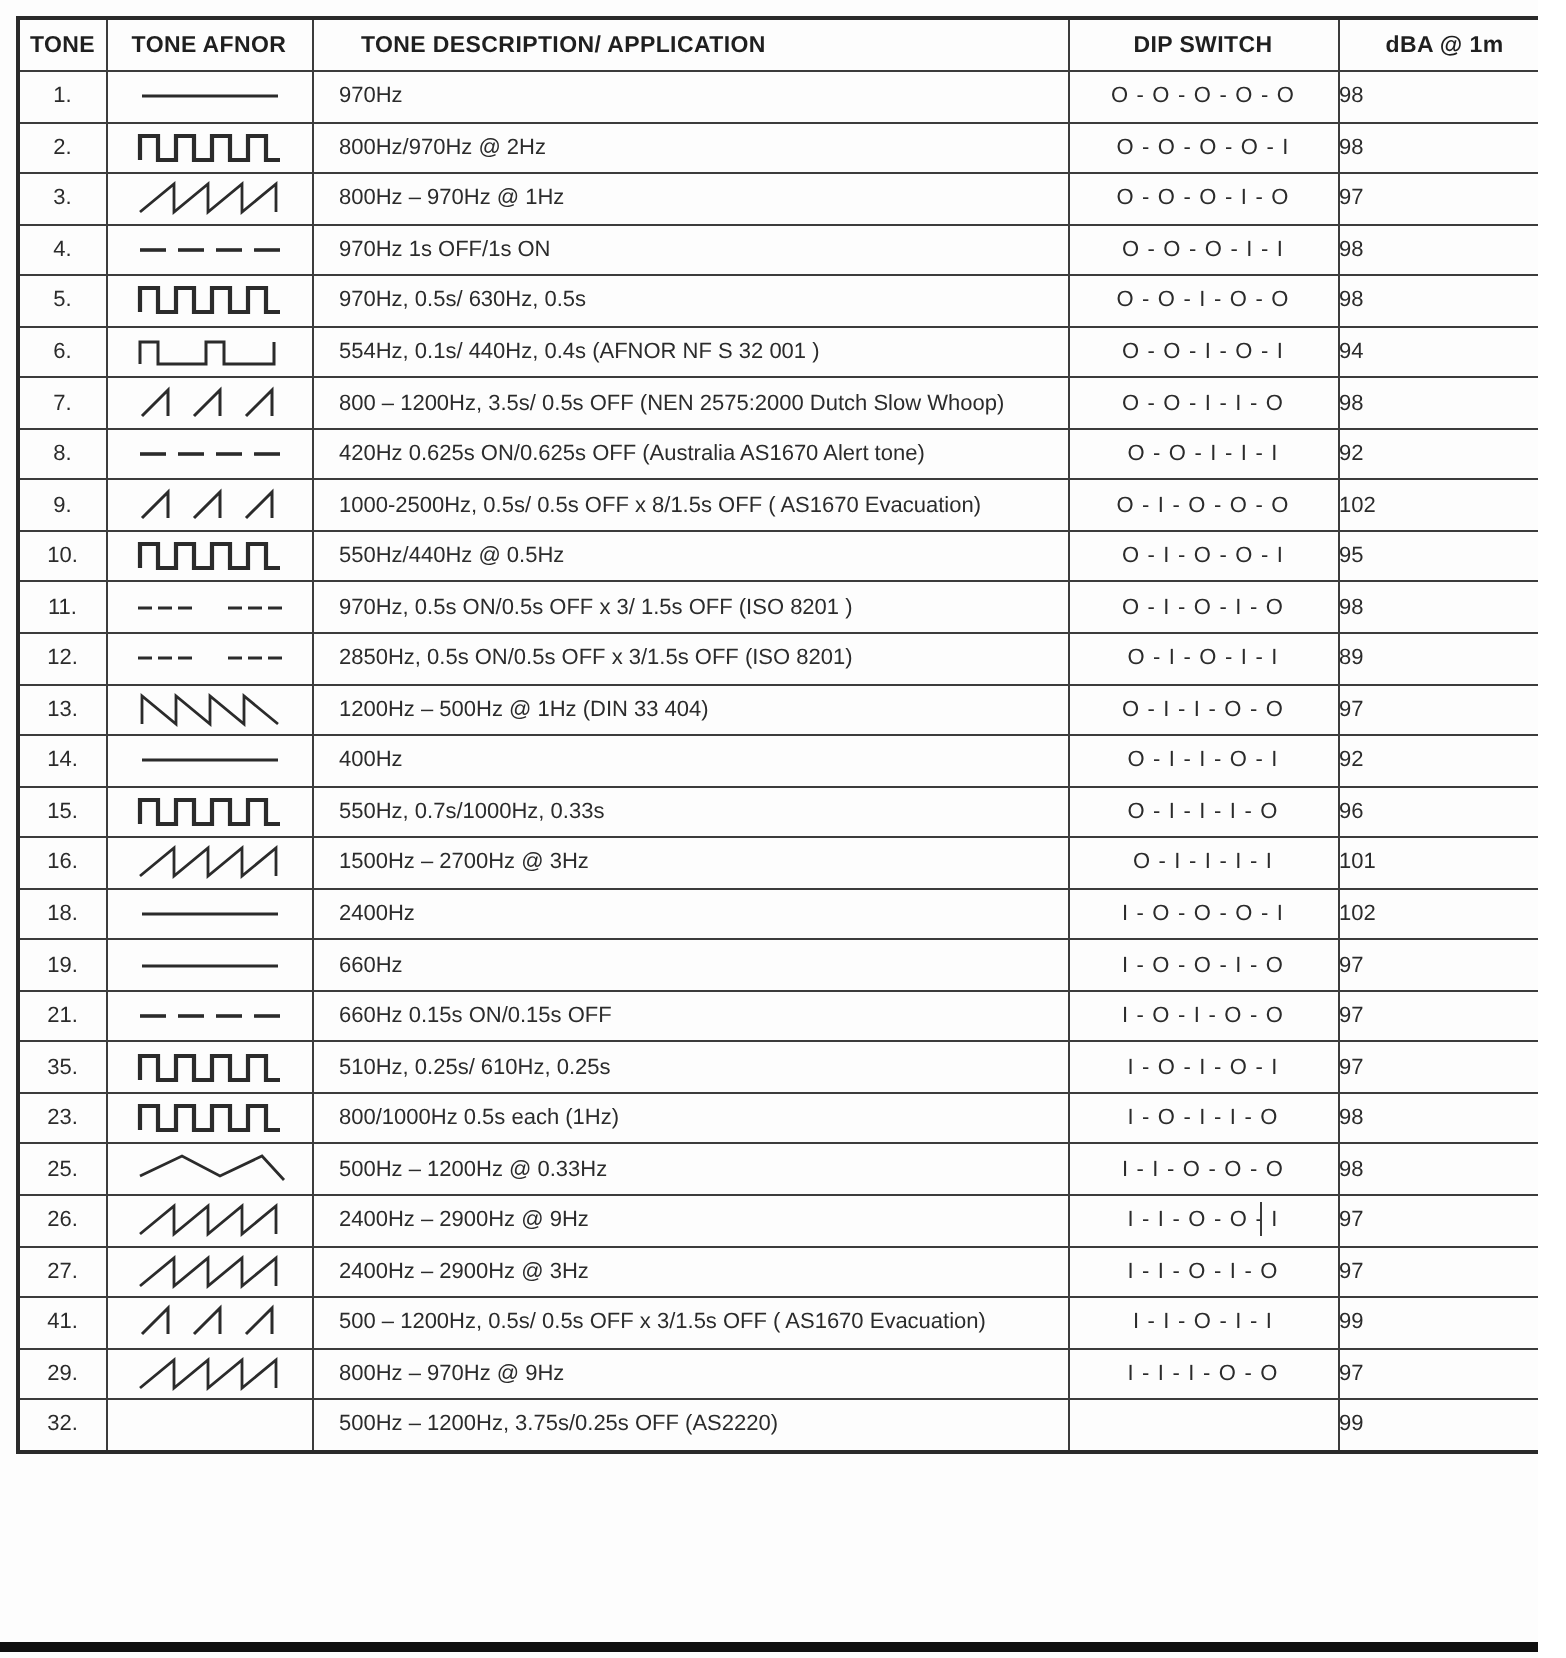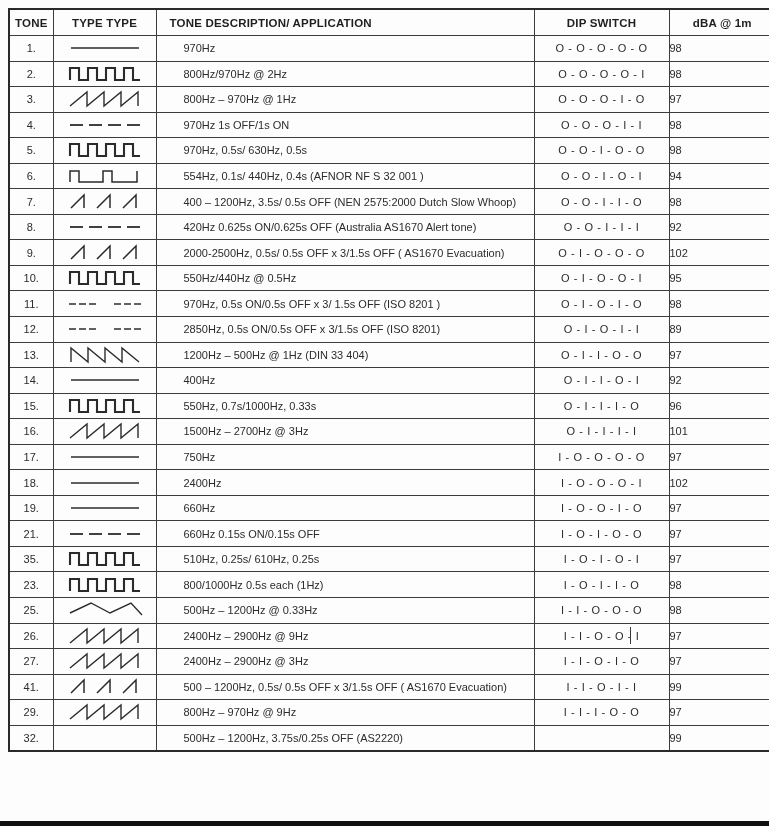--- a/index.html
+++ b/index.html
@@ -12,26 +12,26 @@
     border-collapse:collapse;table-layout:fixed;
     border:2px solid #2a2a2a;
   }
   .tone-table th,.tone-table td{
     border:1px solid #3c3c3c;padding:0;overflow:hidden;white-space:nowrap;
   }
   .tone-table thead th{
     height:25px;font-size:11.5px;font-weight:bold;text-align:center;
     letter-spacing:.2px;color:#1f1f1f;
   }
-  .tone-table thead th.h-desc{text-align:left;padding-left:13px;}
+  .tone-table thead th.h-desc{text-align:left;padding-left:24px;}
   .tone-table tbody td{height:24.56px;font-size:11px;color:#2b2b2b;}
   td.c-num{text-align:center;}
   td.c-icon{text-align:center;vertical-align:middle;}
   td.c-icon svg{display:inline-block;vertical-align:middle;}
-  td.c-desc{text-align:left;padding-left:27px;}
+  td.c-desc{text-align:left;padding-left:13px;}
   td.c-dip{text-align:center;font-size:11.5px;letter-spacing:.6px;}
   td.c-dba{text-align:left;font-size:11.5px;margin-top:35px;}
   .dip-wrap{position:relative;display:inline-block;}
   .artifact-bar{
     position:absolute;right:8px;top:-3px;width:1.5px;height:17px;background:#3a3a3a;
   }
   .bottom-rule{
     position:absolute;left:0;top:821px;width:783px;height:5px;background:#101010;
   }
 </style>
@@ -43,21 +43,21 @@
     <colgroup>
       <col style="width:44px">
         <col style="width:103px">
         <col style="width:378px">
         <col style="width:135px">
         <col style="width:107px">
     </colgroup>
     <thead>
       <tr>
         <th>TONE</th>
-        <th>TYPE TYPE</th>
+        <th>TONE AFNOR</th>
         <th class="h-desc">TONE DESCRIPTION/ APPLICATION</th>
         <th>DIP SWITCH</th>
         <th>dBA @ 1m</th>
       </tr>
     </thead>
     <tbody id="tone-rows">
         <tr>
           <td class="c-num">1.</td>
           <td class="c-icon"><svg viewBox="0 0 80 22" width="80" height="22" fill="none" stroke="#2b2b2b" stroke-width="1.6" stroke-linecap="butt" stroke-linejoin="miter">
               <polyline points="6,11 74,11"></polyline>
@@ -114,21 +114,21 @@
           <td class="c-dip"><span class="dip-wrap">O - O - I - O - I</span></td>
           <td class="c-dba">94</td>
         </tr>
         <tr>
           <td class="c-num">7.</td>
           <td class="c-icon"><svg viewBox="0 0 80 22" width="80" height="22" fill="none" stroke="#2b2b2b" stroke-width="1.5" stroke-linecap="butt" stroke-linejoin="miter">
               <polyline points="6,17 19,4 19,17"></polyline>
               <polyline points="32,17 45,4 45,17"></polyline>
               <polyline points="58,17 71,4 71,17"></polyline>
             </svg></td>
-          <td class="c-desc">400 – 1200Hz, 3.5s/ 0.5s OFF (NEN 2575:2000 Dutch Slow Whoop)</td>
+          <td class="c-desc">800 – 1200Hz, 3.5s/ 0.5s OFF (NEN 2575:2000 Dutch Slow Whoop)</td>
           <td class="c-dip"><span class="dip-wrap">O - O - I - I - O</span></td>
           <td class="c-dba">98</td>
         </tr>
         <tr>
           <td class="c-num">8.</td>
           <td class="c-icon"><svg viewBox="0 0 80 22" width="80" height="22" fill="none" stroke="#2b2b2b" stroke-width="1.8" stroke-linecap="butt" stroke-linejoin="miter">
               <polyline points="5,11 18,11"></polyline>
               <polyline points="24,11 37,11"></polyline>
               <polyline points="43,11 56,11"></polyline>
               <polyline points="62,11 75,11"></polyline>
@@ -137,21 +137,21 @@
           <td class="c-dip"><span class="dip-wrap">O - O - I - I - I</span></td>
           <td class="c-dba">92</td>
         </tr>
         <tr>
           <td class="c-num">9.</td>
           <td class="c-icon"><svg viewBox="0 0 80 22" width="80" height="22" fill="none" stroke="#2b2b2b" stroke-width="1.5" stroke-linecap="butt" stroke-linejoin="miter">
               <polyline points="6,17 19,4 19,17"></polyline>
               <polyline points="32,17 45,4 45,17"></polyline>
               <polyline points="58,17 71,4 71,17"></polyline>
             </svg></td>
-          <td class="c-desc">2000-2500Hz, 0.5s/ 0.5s OFF x 3/1.5s OFF ( AS1670 Evacuation)</td>
+          <td class="c-desc">1000-2500Hz, 0.5s/ 0.5s OFF x 8/1.5s OFF ( AS1670 Evacuation)</td>
           <td class="c-dip"><span class="dip-wrap">O - I - O - O - O</span></td>
           <td class="c-dba">102</td>
         </tr>
         <tr>
           <td class="c-num">10.</td>
           <td class="c-icon"><svg viewBox="0 0 80 22" width="80" height="22" fill="none" stroke="#2b2b2b" stroke-width="2.1" stroke-linecap="butt" stroke-linejoin="miter">
               <polyline points="5,17 5,5 14,5 14,17 23,17 23,5 32,5 32,17 41,17 41,5 50,5 50,17 59,17 59,5 68,5 68,17 75,17"></polyline>
             </svg></td>
           <td class="c-desc">550Hz/440Hz @ 0.5Hz</td>
           <td class="c-dip"><span class="dip-wrap">O - I - O - O - I</span></td>
@@ -215,29 +215,20 @@
         <tr>
           <td class="c-num">16.</td>
           <td class="c-icon"><svg viewBox="0 0 80 22" width="80" height="22" fill="none" stroke="#2b2b2b" stroke-width="1.4" stroke-linecap="butt" stroke-linejoin="miter">
               <polyline points="5,18 22,4 22,18 39,4 39,18 56,4 56,18 73,4 73,18"></polyline>
             </svg></td>
           <td class="c-desc">1500Hz – 2700Hz @ 3Hz</td>
           <td class="c-dip"><span class="dip-wrap">O - I - I - I - I</span></td>
           <td class="c-dba">101</td>
         </tr>
         <tr>
-          <td class="c-num">17.</td>
-          <td class="c-icon"><svg viewBox="0 0 80 22" width="80" height="22" fill="none" stroke="#2b2b2b" stroke-width="1.6" stroke-linecap="butt" stroke-linejoin="miter">
-              <polyline points="6,11 74,11"></polyline>
-            </svg></td>
-          <td class="c-desc">750Hz</td>
-          <td class="c-dip"><span class="dip-wrap">I - O - O - O - O</span></td>
-          <td class="c-dba">97</td>
-        </tr>
-        <tr>
           <td class="c-num">18.</td>
           <td class="c-icon"><svg viewBox="0 0 80 22" width="80" height="22" fill="none" stroke="#2b2b2b" stroke-width="1.6" stroke-linecap="butt" stroke-linejoin="miter">
               <polyline points="6,11 74,11"></polyline>
             </svg></td>
           <td class="c-desc">2400Hz</td>
           <td class="c-dip"><span class="dip-wrap">I - O - O - O - I</span></td>
           <td class="c-dba">102</td>
         </tr>
         <tr>
           <td class="c-num">19.</td>

